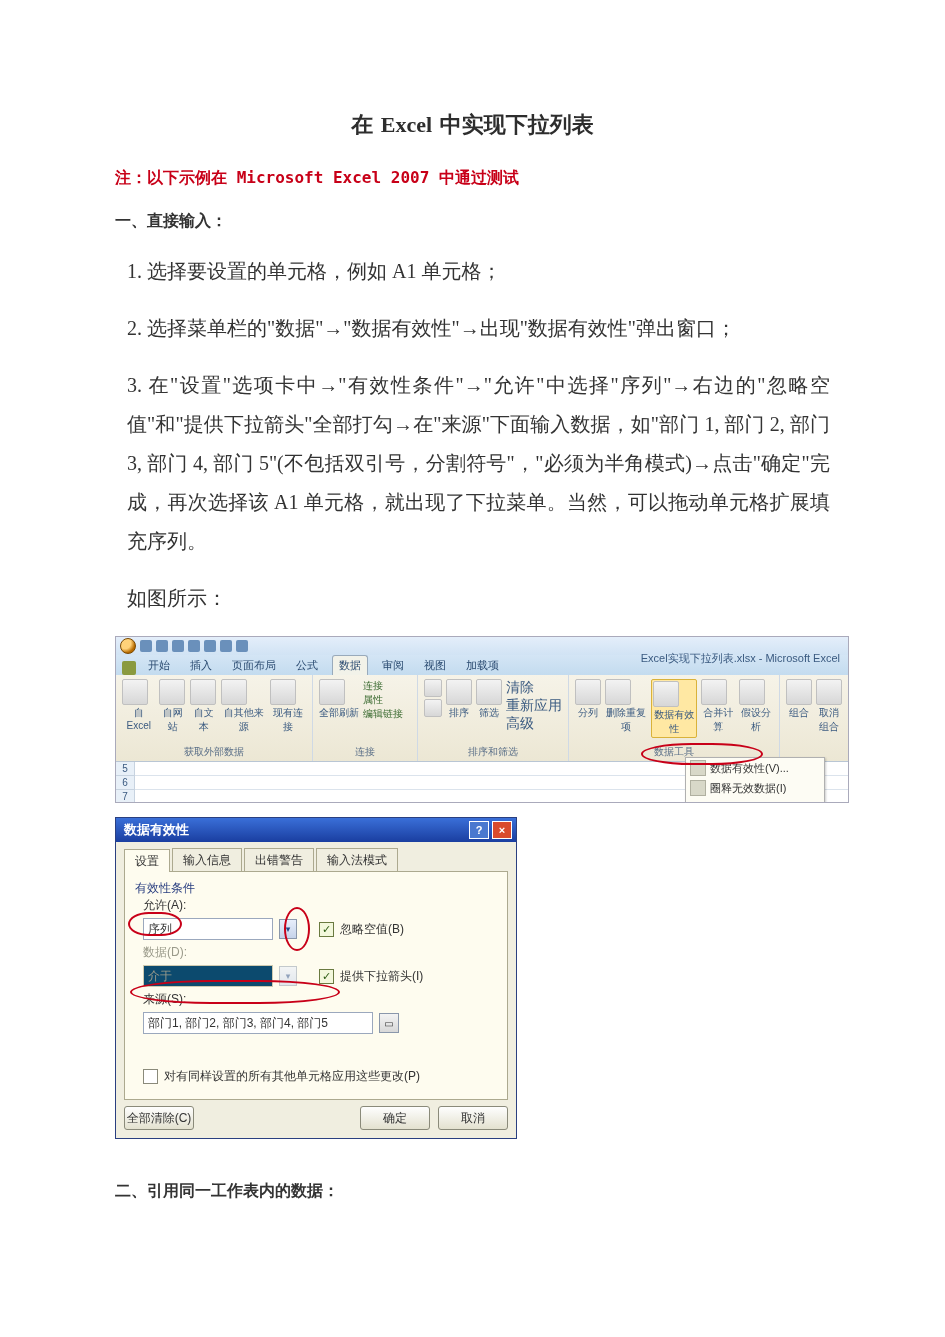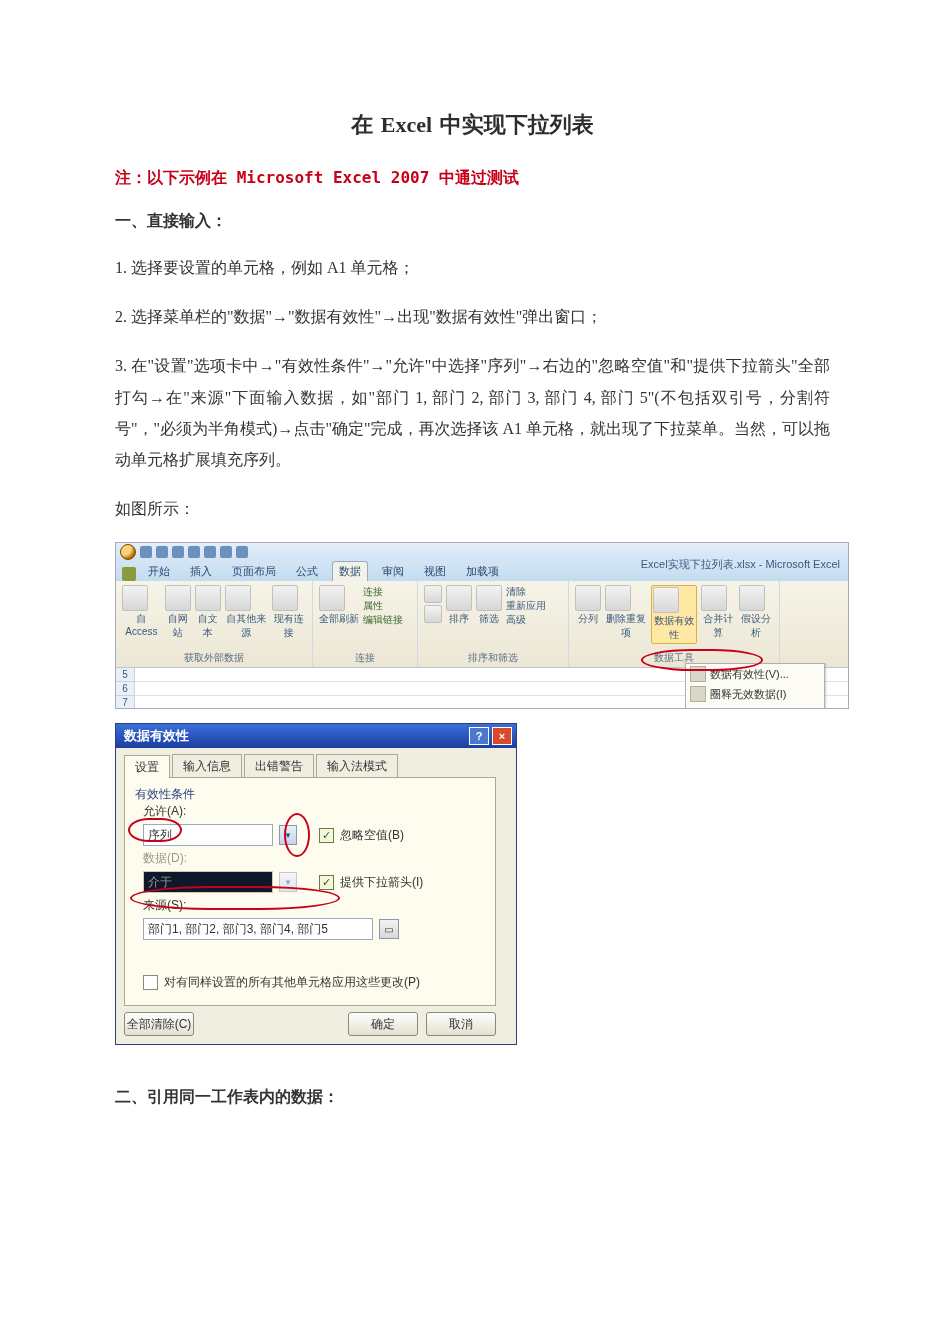--- a/index.html
+++ b/index.html
@@ -31,23 +31,23 @@
     font-size: 16px;
     margin: 16px 0 22px 0;
     font-family: "SimSun", monospace;
   }
   .section-h {
     font-weight: bold;
     font-size: 16px;
     margin: 0 0 20px 0;
   }
   .para {
-    font-size: 16px;
+    font-size: 20px;
     line-height: 1.95;
-    margin: 0 0 18px 0;
+    margin: 0 0 18px 12px;
     text-align: justify;
     color: #333;
   }
   
   .ribbon {
     border: 1px solid #aab;
     width: 732px;
     height: 165px;
     position: relative;
     margin: 4px 0 14px 0;
@@ -176,21 +176,21 @@
   .dlg-title .winbtns { display:flex; gap:3px; }
   .winbtn {
     width: 18px; height: 16px; border: 1px solid #fff;
     display:flex; align-items:center; justify-content:center;
     color:#fff; font-size:11px; font-weight:bold;
   }
   .winbtn.help { background:#4a78cf; }
   .winbtn.close { background:#d94a2c; }
   .dlg-body {
     background: #f0eee0;
-    padding: 6px 20px 8px 8px;
+    padding: 6px 8px 8px 8px;
   }
   .dlg-tabs { display:flex; gap:0; border-bottom:1px solid #aca98f; }
   .dlg-tab {
     padding: 3px 10px 2px;
     border: 1px solid #aca98f;
     border-bottom: none;
     background: #f0eee0;
     margin-right: 2px;
     font-size: 12px;
   }
@@ -254,21 +254,21 @@
       <span class="tab">审阅</span>
       <span class="tab">视图</span>
       <span class="tab">加载项</span>
     </div>
     <div class="panel">
 
       <div class="group" style="width:184px">
         <div class="gicons">
           <div style="text-align:center">
               <div class="ic"></div>
-              <div class="lbl">自 Access</div>
+              <div class="lbl">自 Excel</div>
             </div>
           <div style="text-align:center">
               <div class="ic"></div>
               <div class="lbl">自网站</div>
             </div>
           <div style="text-align:center">
               <div class="ic"></div>
               <div class="lbl">自文本</div>
             </div>
           <div style="text-align:center">
@@ -305,21 +305,21 @@
               <div class="ic" style="width:16px;height:16px;margin-top:2px"></div>
             </div>
           <div style="text-align:center">
               <div class="ic"></div>
               <div class="lbl">排序</div>
             </div>
           <div style="text-align:center">
               <div class="ic"></div>
               <div class="lbl">筛选</div>
             </div>
-          <div style="font-size:10px;color:#3a5a80">
+          <div style="font-size:14px;color:#3a5a80">
             <div>清除</div>
             <div>重新应用</div>
             <div>高级</div>
           </div>
         </div>
         <div class="gname">排序和筛选</div>
       </div>
 
       <div class="group" style="width:198px">
         <div class="gicons">
@@ -340,20 +340,32 @@
               <div class="lbl">合并计算</div>
             </div>
           <div style="text-align:center">
               <div class="ic"></div>
               <div class="lbl">假设分析</div>
             </div>
         </div>
         <div class="gname">数据工具</div>
       </div>
 
+      <div class="group" style="flex:1;border-right:none">
+        <div class="gicons">
+          <div style="text-align:center">
+              <div class="ic"></div>
+              <div class="lbl">组合</div>
+            </div>
+          <div style="text-align:center">
+              <div class="ic"></div>
+              <div class="lbl">取消组合</div>
+            </div>
+        </div>
+      </div>
     </div>
 
     <div class="gridrows">
       <div class="row">
           <div class="rh">5</div>
           <div class="cells"></div>
         </div>
       <div class="row">
           <div class="rh">6</div>
           <div class="cells"></div>
@@ -401,21 +413,21 @@
           <div>允许(A):</div>
           <div class="row2">
             <span class="input" style="width:120px">序列</span>
             <span class="dd-btn">▾</span>
             <span style="width:10px"></span>
             <span class="chk">✓</span>
             <span>忽略空值(B)</span>
           </div>
           <div class="disabled-label">数据(D):</div>
           <div class="row2">
-            <span class="input disabled-label" style="width:120px;background:#0f172a;border-color:#cfcab0">介于</span>
+            <span class="input disabled-label" style="width:120px;background:#0c4a6e;border-color:#cfcab0">介于</span>
             <span class="dd-btn" style="opacity:.5">▾</span>
             <span style="width:10px"></span>
             <span class="chk">✓</span>
             <span>提供下拉箭头(I)</span>
           </div>
           <div>来源(S):</div>
           <div class="row2">
             <span class="input" style="width:220px">部门1, 部门2, 部门3, 部门4, 部门5</span>
             <span class="range-btn">▭</span>
           </div>

